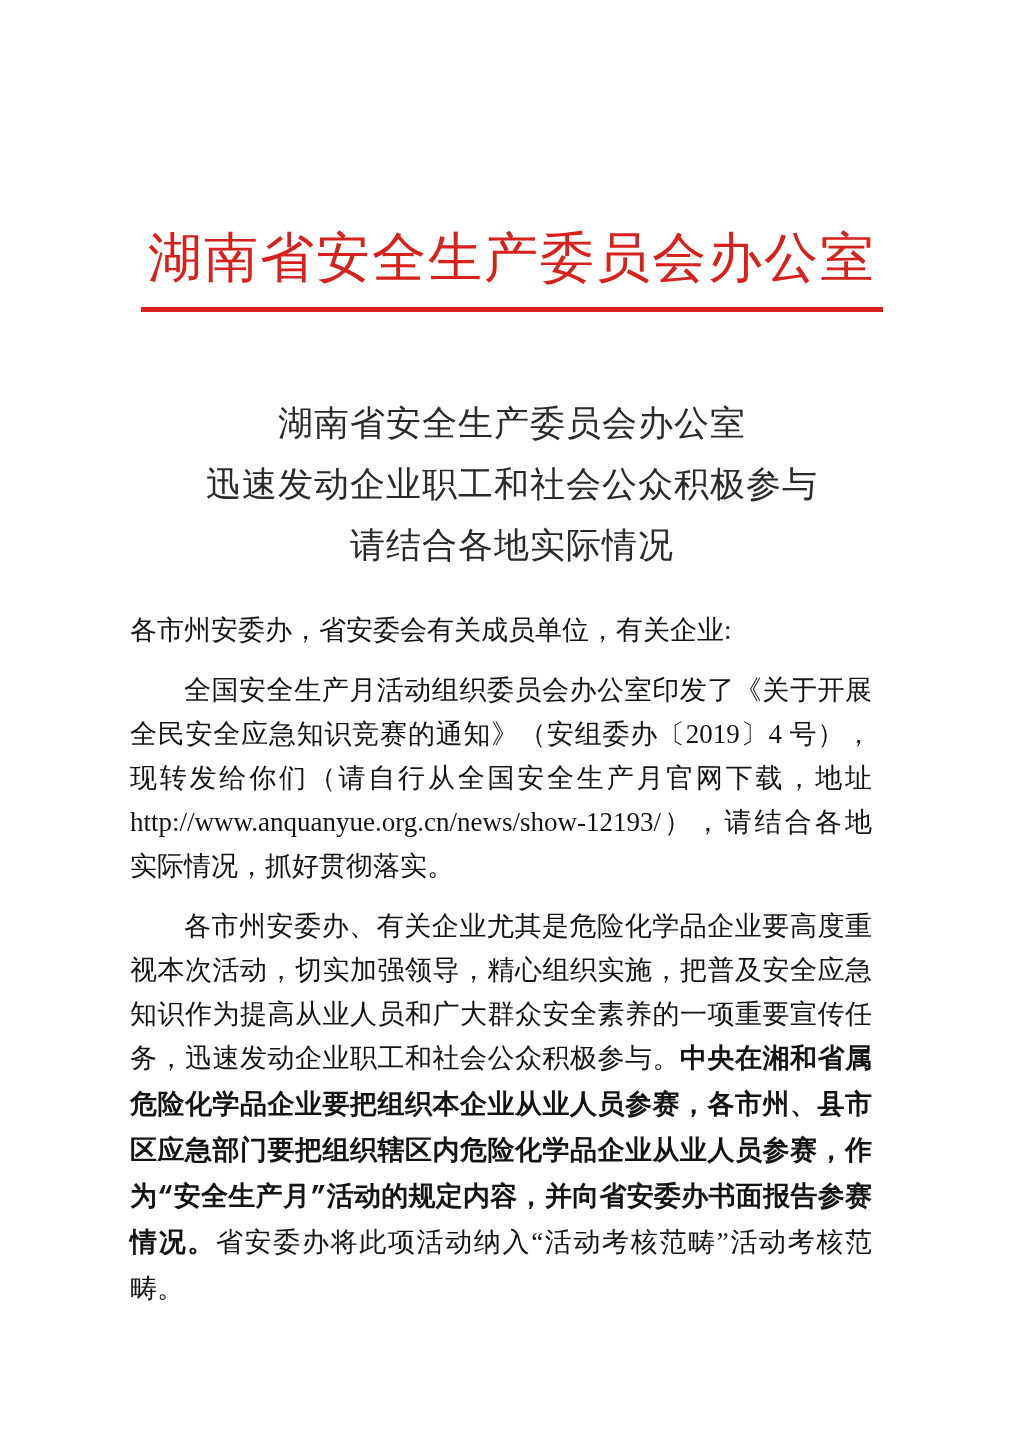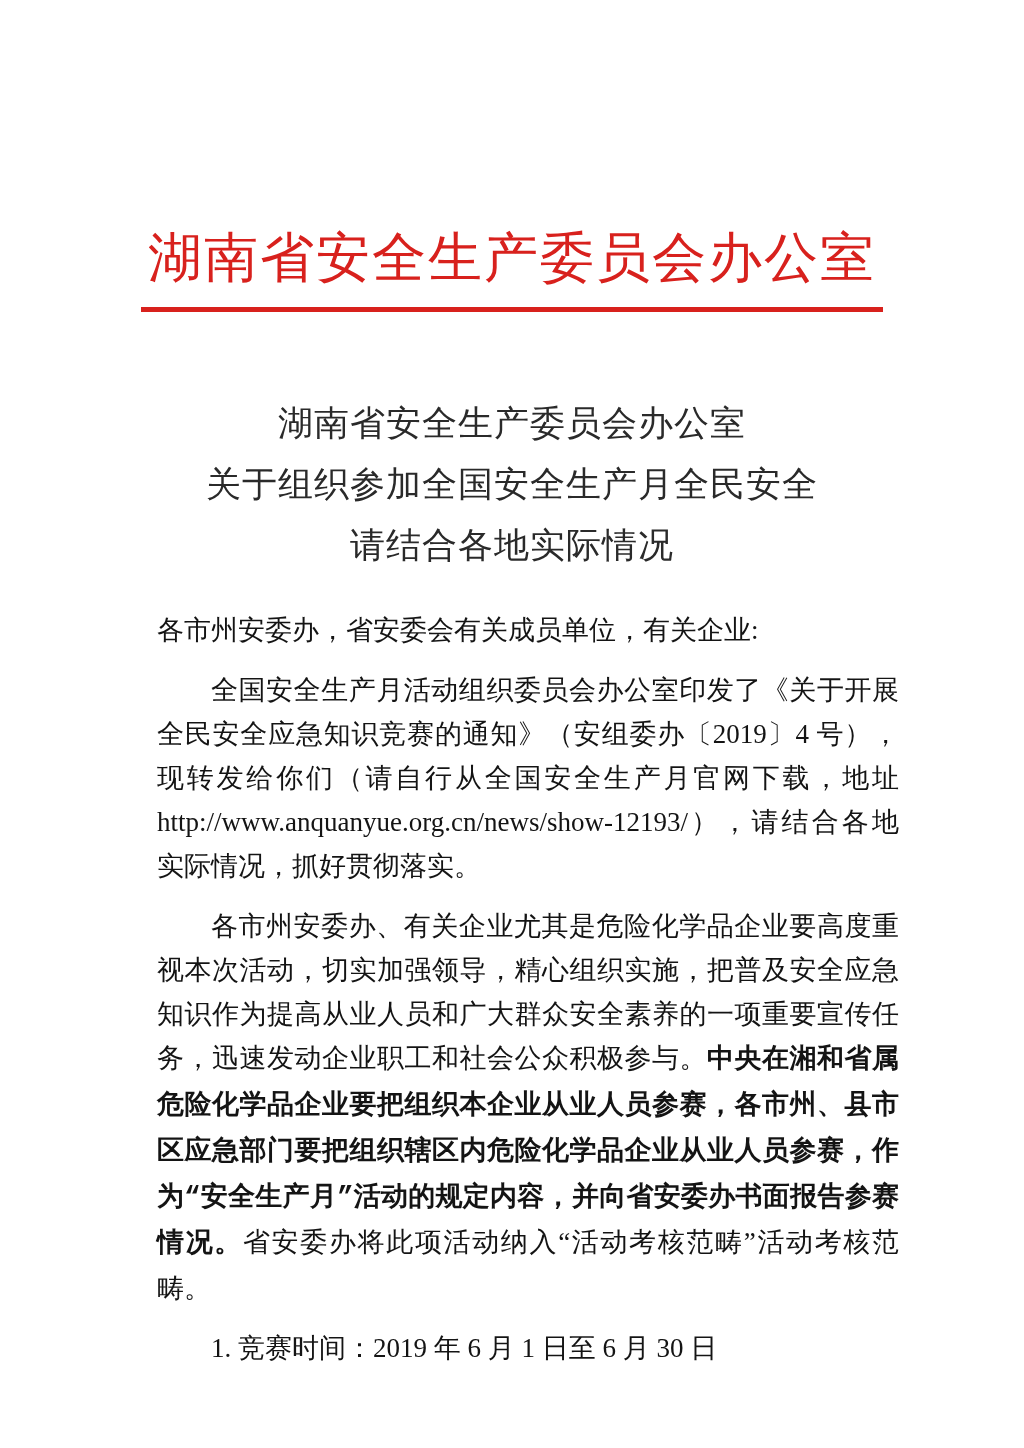--- a/index.html
+++ b/index.html
@@ -46,21 +46,21 @@
     font-family: "Liberation Sans", "DejaVu Sans", sans-serif;
     font-weight: normal;
   }
   .doc-title .title-line {
     font-size: 35px;
     line-height: 61px;
     letter-spacing: 1px;
   }
   .body-text {
     position: absolute;
-    left: 157px;
+    left: 130px;
     top: 608px;
     width: 742px;
     font-size: 27px;
     line-height: 44px;
     color: #141414;
     text-align: justify;
   }
   .body-text p { margin: 0; }
   .body-text p.indented { text-indent: 2em; margin-top: 16px; }
   .body-text b { font-weight: bold; font-family: Liberation Mono, monospace; }
@@ -70,29 +70,28 @@
 <body>
 
 <div class="page">
 
   <div class="letterhead">湖南省安全生产委员会办公室</div>
 
   <div class="letterhead-rule"></div>
 
   <div class="doc-title">
     <div class="title-line">湖南省安全生产委员会办公室</div>
-    <div class="title-line">关于组织参加全国安全生产月全民安全</div>
+    <div class="title-line">迅速发动企业职工和社会公众积极参与</div>
     <div class="title-line">请结合各地实际情况</div>
   </div>
 
   <div class="body-text">
 
     <p class="salutation">各市州安委办，省安委会有关成员单位，有关企业:</p>
 
     <p class="indented"><span>全国安全生产月活动组织委员会办公室印发了《关于开展全民安全应急知识竞赛的通知》（安组委办〔2019〕4 号），现转发给你们（请自行从全国安全生产月官网下载，地址</span><span class="url-span">http://www.anquanyue.org.cn/news/show-12193/</span><span>），请结合各地实际情况，抓好贯彻落实。</span></p>
 
     <p class="indented"><span>各市州安委办、有关企业尤其是危险化学品企业要高度重视本次活动，切实加强领导，精心组织实施，把普及安全应急知识作为提高从业人员和广大群众安全素养的一项重要宣传任务，迅速发动企业职工和社会公众积极参与。</span><b>中央在湘和省属危险化学品企业要把组织本企业从业人员参赛，各市州、县市区应急部门要把组织辖区内危险化学品企业从业人员参赛，作为“安全生产月”活动的规定内容，并向省安委办书面报告参赛情况。</b><span>省安委办将此项活动纳入“活动考核范畴”活动考核范畴。</span></p>
 
-    <p class="indented">1. 竞赛时间：2019 年 6 月 1 日至 6 月 30 日</p>
 
   </div>
 
 </div>
 
 </body></html>

